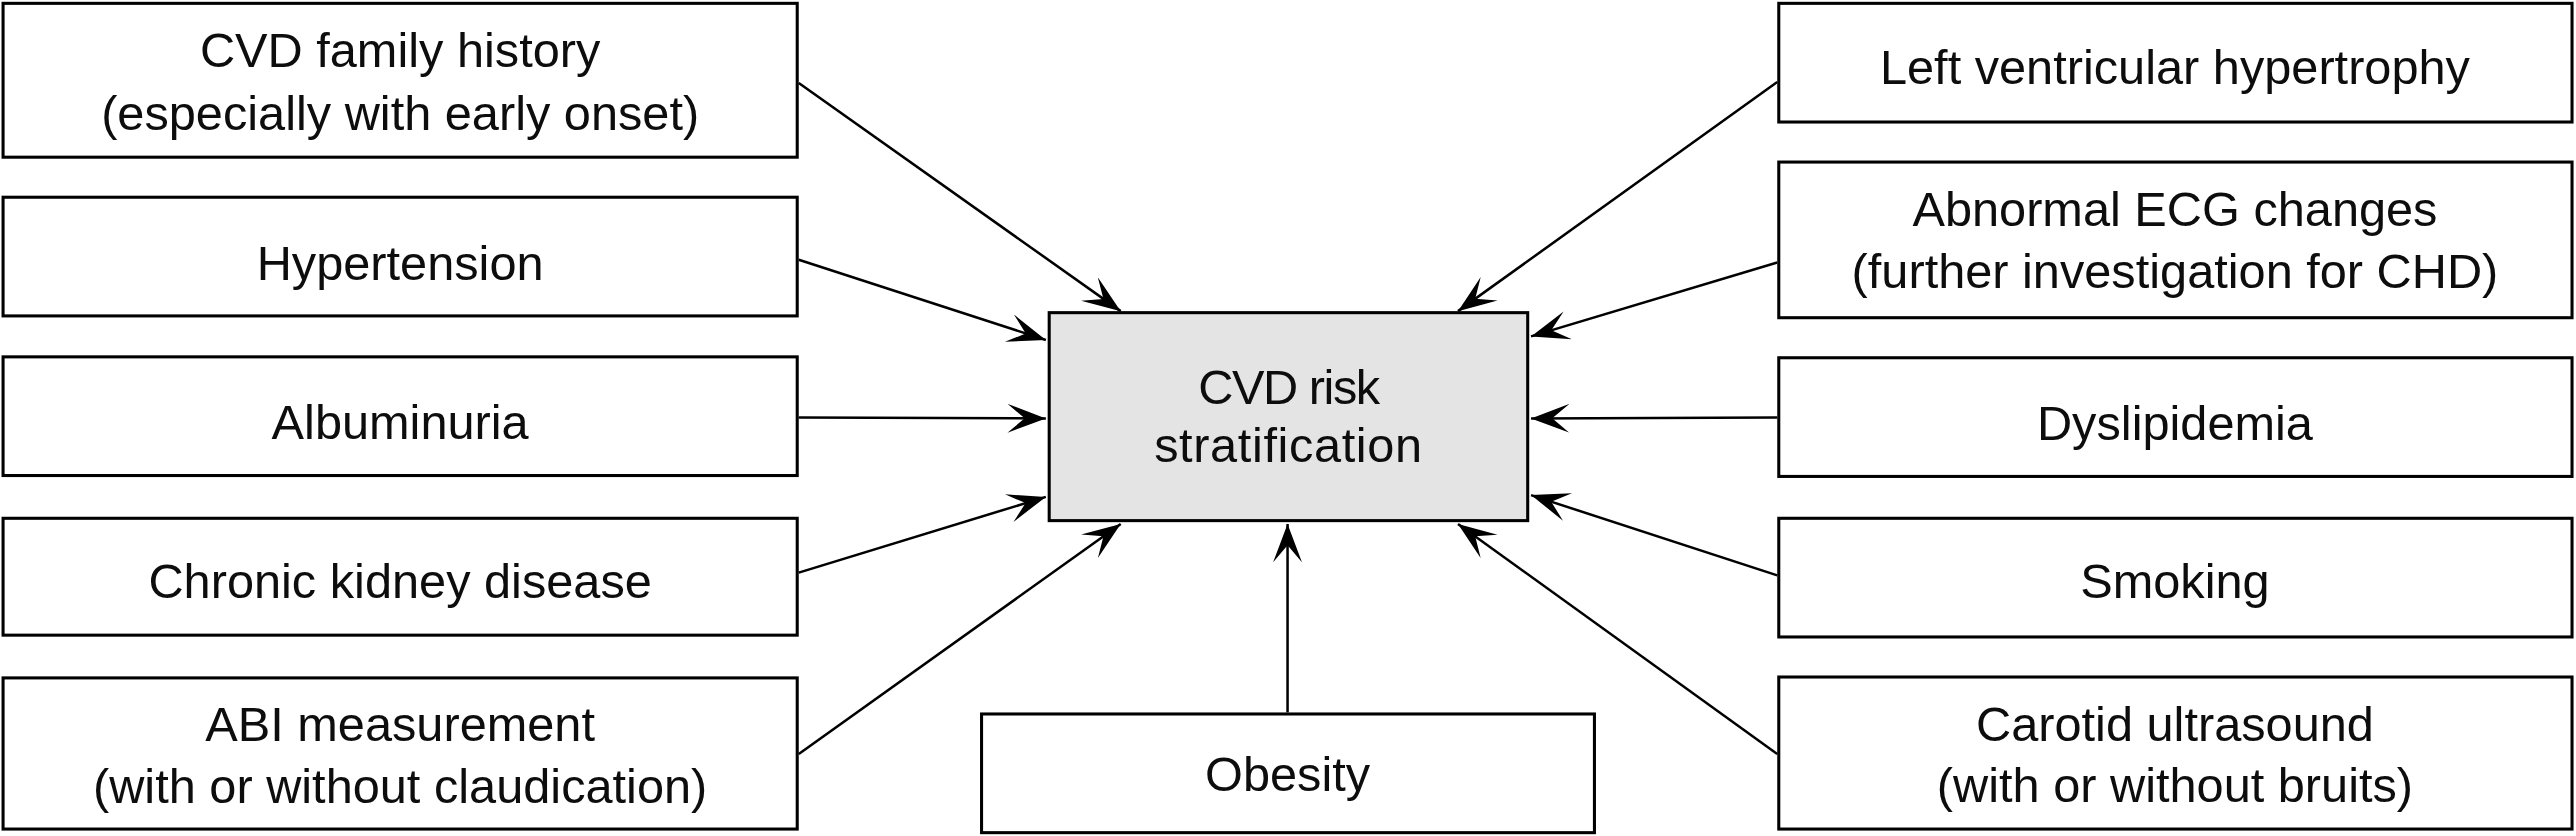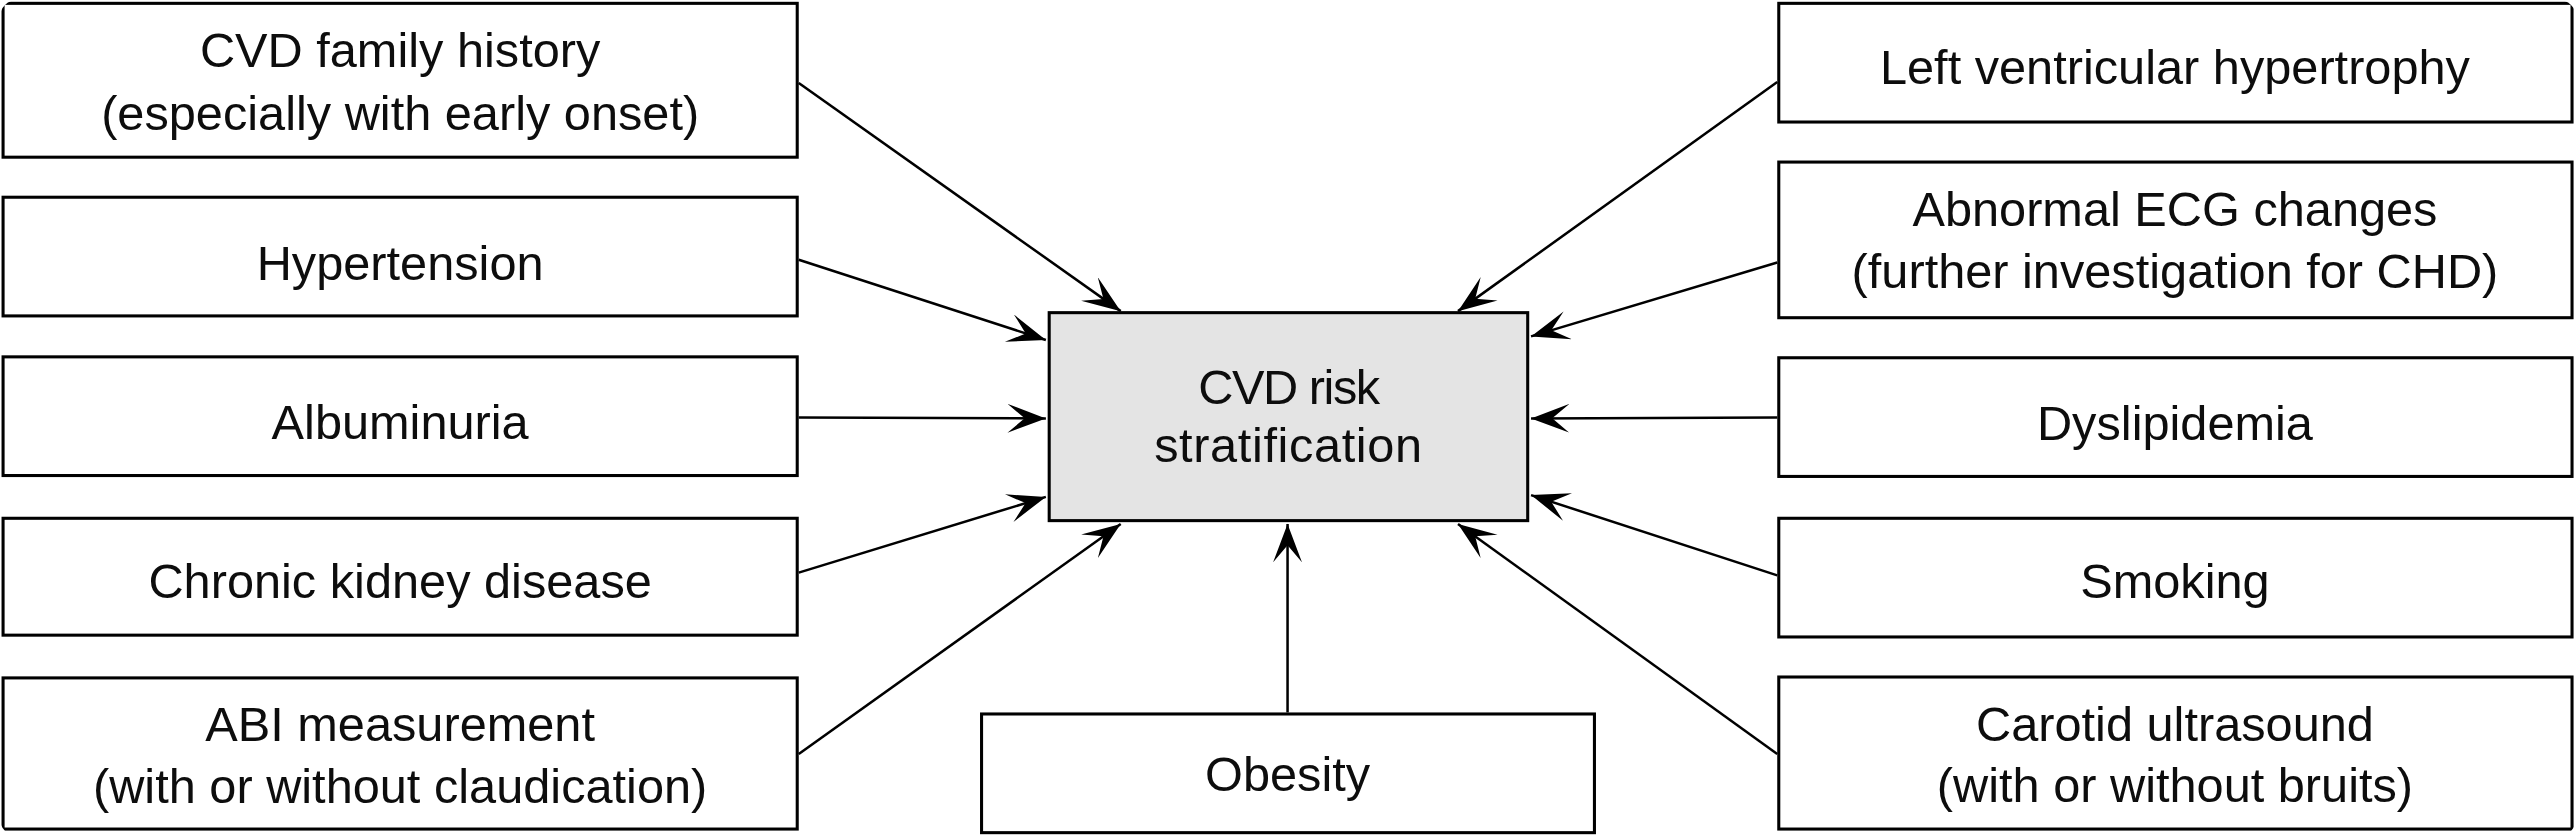--- a/index.html
+++ b/index.html
@@ -1,16 +1,16 @@
 <!DOCTYPE html>
 <html style="font-size:14.4px"><head>
 <meta charset="utf-8">
 <style>
   html,body{margin:0;padding:0;background:#ffffff;}
-  #canvas{position:relative;width:2576px;height:836px;background:#ffffff;overflow:hidden;border-radius:17px;}
+  #canvas{position:relative;width:2576px;height:836px;background:#ffffff;overflow:hidden;}
   svg{display:block;}
   text{font-family:"Liberation Sans",sans-serif;font-size:54px;fill:#0d0d0d;}
 </style>
 </head>
 <body>
 <div id="canvas">
 <svg width="2576" height="836" viewBox="0 0 2855 927">
   <defs>
     <marker id="ah" markerUnits="userSpaceOnUse" markerWidth="46" markerHeight="34" refX="42.5" refY="16" orient="auto">
       <path d="M0,0 L42.5,16 L0,32 L19,16 Z" fill="#000"></path>

